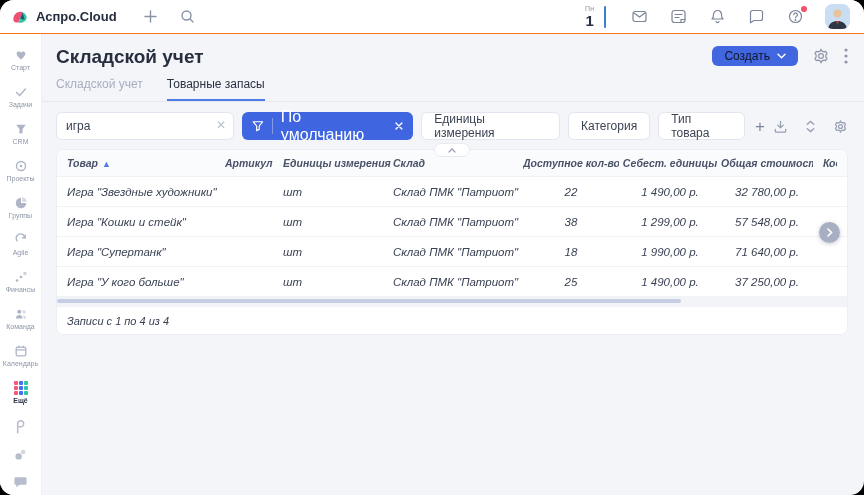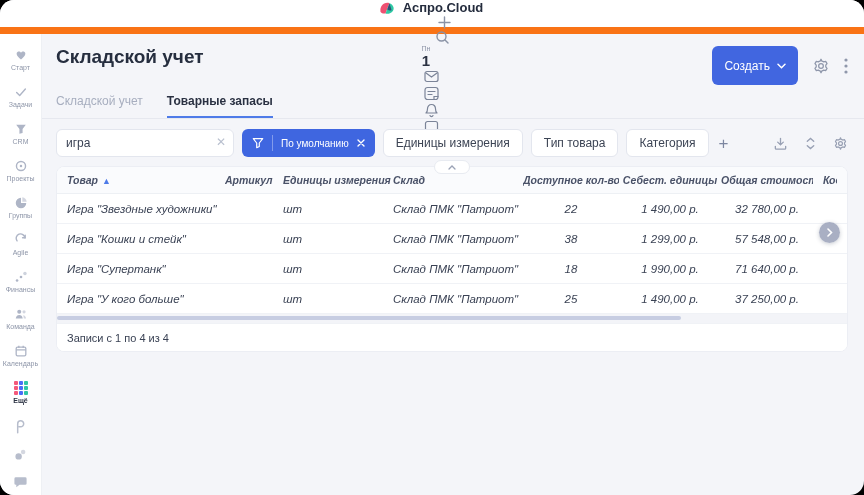--- a/index.html
+++ b/index.html
@@ -1,20 +1,20 @@
 <!DOCTYPE html>
 <html><head>
 <meta charset="utf-8">
 <style>
   * { margin:0; padding:0; box-sizing:border-box; }
   html,body { background:#000; font-family:"Liberation Sans","DejaVu Sans",sans-serif; }
   .window { position:relative; width:864px; height:495px; background:#f4f5f9; border-radius:14px; overflow:hidden; }
 
   
-  .topbar { height:34px; background:#fff; border-bottom:7px solid #f97316; display:flex; align-items:center; padding:0 14px 0 12px;flex-direction:column; }
+  .topbar { height:34px; background:#fff; border-bottom:1px solid #f97316; display:flex; align-items:center; padding:0 14px 0 12px; }
   .brand { display:flex; align-items:center; gap:7px; }
   .brand-name { font-size:13px; font-weight:700; color:#242c3d; }
   .top-act { color:#8a93a6; margin-left:26px; display:flex; align-items:center; cursor:pointer; }
   .spacer { flex:1; }
   .date-widget { display:flex; flex-direction:column; align-items:center; line-height:1; margin-right:10px; cursor:pointer; }
   .date-dow { font-size:7px; color:#8d95a8; margin-bottom:1px; }
   .date-num { font-size:15px; font-weight:600; color:#2a3142; }
   .blue-bar { width:2px; height:22px; background:#3b7fd4; border-radius:1px; margin-right:14px; }
   .tb-icon { width:17px; height:17px; margin:0 11px; position:relative; cursor:pointer; color:#7b8498; }
   .red-dot { position:absolute; top:-2px; right:-3px; width:6px; height:6px; background:#f4516c; border-radius:50%; }
@@ -29,55 +29,55 @@
   .side-bottom { height:27px; width:100%; display:flex; align-items:center; justify-content:center; cursor:pointer; }
   .grid9 { display:grid; grid-template-columns:repeat(3,4px); grid-gap:1px; }
   .grid9 i { width:4px; height:4px; border-radius:1px; display:block; }
 
   .main { flex:1; padding:12px 16px 0 14px; position:relative; }
 
   
   .page-head { display:flex; align-items:flex-start; }
   .page-title { font-size:19px; font-weight:700; color:#262e3f; }
   .head-actions { margin-left:auto; display:flex; align-items:center; gap:14px; }
-  .btn-create { background:#4166e0; color:#ffffff; border:none; border-radius:6px; height:39px; padding:0 12px; font-size:12px; font-family:inherit; display:flex; align-items:center; gap:7px; cursor:pointer; }
+  .btn-create { background:#4166e0; color:#0f172a; border:none; border-radius:6px; height:20px; padding:0 12px; font-size:12px; font-family:inherit; display:flex; align-items:center; gap:7px; cursor:pointer; }
   .icon-btn { color:#8f97ab; cursor:pointer; display:flex; align-items:center; }
 
   
   .tabs { display:flex; gap:24px; margin-top:9px; border-bottom:1px solid #e6e8ef; margin-left:-14px; margin-right:-16px; padding-left:14px; }
   .tab { font-size:12px; padding-bottom:8px; cursor:pointer; color:#a7aebf; }
-  .tab.active { color:#2a3142; font-weight:700; border-bottom:2px solid #4e7be8; }
+  .tab.active { color:#2a3142; font-weight:400; border-bottom:2px solid #4e7be8; }
 
   
   .toolbar { display:flex; align-items:center; gap:8px; margin-top:10px; }
   .search-box { position:relative; }
   .search-input { width:178px; height:28px; background:#fff; border:1px solid #e3e6ee; border-radius:6px; font-size:12px; font-family:inherit; color:#3a4254; padding:0 24px 0 9px; outline:none; }
   .clear-x { position:absolute; right:8px; top:7px; color:#b9c0cf; font-size:12px; cursor:pointer; line-height:1; }
-  .preset { display:flex; align-items:center; height:28px; background:#3f66e0; border-radius:6px; color:#fff; font-size:10px; padding:0 10px; gap:8px; cursor:pointer; }
+  .preset { display:flex; align-items:center; height:28px; background:#3f66e0; border-radius:6px; color:#fff; font-size:16px; padding:0 10px; gap:8px; cursor:pointer; }
   .preset .vdiv { width:1px; height:16px; background:rgba(255,255,255,.35); }
   .chip { height:28px; background:#fff; border:1px solid #e3e6ee; border-radius:6px; font-size:12px; color:#3c4454; display:flex; align-items:center; padding:0 12px; cursor:pointer; }
   .plus-filter { color:#7c86a0; font-size:17px; cursor:pointer; margin-left:2px; line-height:1; }
   .tool-icons { margin-left:auto; display:flex; align-items:center; gap:17px; color:#98a0b4; }
   .tool-icons > span { cursor:pointer; display:flex; }
 
   
   .pill { width:36px; height:14px; background:#fff; border:1px solid #e8ebf1; border-radius:8px; margin:3px auto -8px; position:relative; z-index:3; display:flex; align-items:center; justify-content:center; color:#9aa2b5; cursor:pointer; }
 
   
   .card { background:#fff; border-radius:8px; border:1px solid #eceef4; overflow:hidden; }
   .trow { display:grid; grid-template-columns:158px 58px 110px 130px 96px 102px 92px 1fr; padding:0 10px; align-items:center; }
   .thead { height:27px; background:#fafbfd; border-bottom:1px solid #edf0f4; font-size:10.5px; font-weight:700; color:#4a5268; }
   .thead .cell, .tbody .cell { white-space:nowrap; overflow:hidden;font-style:italic; }
   .cell.r { text-align:center; }
   .cell.last { padding-left:10px; }
   .sort { color:#4e7be8; margin-left:4px; font-size:9px; }
   .tbody .trow { height:30px; font-size:11.5px; color:#3a4254; border-bottom:1px solid #f0f2f6; cursor:pointer; }
   .scrollstrip { height:9px; background:#f3f4f8; position:relative; }
   .scrollthumb { position:absolute; left:0; top:2px; height:4px; width:79%; background:#c7cde2; border-radius:3px; cursor:pointer; }
-  .records { height:28px; display:flex; align-items:center; padding:0 10px; font-size:11px; color:#3a4254; background:#fff; border-top:1px solid #f0f2f6; }
+  .records { height:28px; display:flex; align-items:center; padding:0 10px; font-size:11px; color:#3a4254; background:#fff; border-top:1px solid #f0f2f6;font-style:italic; }
 
   .totals-card { margin-top:10px; height:34px; display:flex; align-items:center; padding:0 12px; }
   .totals-link { font-size:11.5px; color:#4169e1; cursor:pointer; }
 
   .next-btn { position:absolute; top:188px; right:24px; width:21px; height:21px; border-radius:50%; background:rgba(154,161,185,.85); color:#fff; display:flex; align-items:center; justify-content:center; box-shadow:0 1px 4px rgba(40,50,80,.25); cursor:pointer; z-index:4; }
 
   svg { display:block; }
 </style>
 </head>
 <body>
@@ -314,22 +314,22 @@
           <svg width="12" height="12" viewBox="0 0 14 14" fill="none" stroke="#fff" stroke-width="1.4" stroke-linejoin="round">
               <path d="M1.5 2h11L8.5 7v4l-3 1.5V7z"></path>
             </svg>
           <span class="vdiv"></span>
           <span>По умолчанию</span>
           <svg width="8" height="8" viewBox="0 0 8 8" stroke="#fff" stroke-width="1.4" stroke-linecap="round">
               <path d="M1 1l6 6M7 1L1 7"></path>
             </svg>
         </span>
         <span class="chip">Единицы измерения</span>
+        <span class="chip">Категория</span>
         <span class="chip">Тип товара</span>
-        <span class="chip">Категория</span>
         <span class="plus-filter">+</span>
         <span class="tool-icons">
           <span>
             <svg width="15" height="15" viewBox="0 0 16 16" fill="none" stroke="currentColor" stroke-width="1.4" stroke-linecap="round" stroke-linejoin="round">
                 <path d="M8 2.5v7M5 6.5l3 3 3-3"></path>
                 <path d="M2.5 11v2a1 1 0 001 1h9a1 1 0 001-1v-2"></path>
               </svg>
           </span>
           <span>
             <svg width="11" height="13" viewBox="0 0 12 14" fill="none" stroke="currentColor" stroke-width="1.5" stroke-linecap="round">

